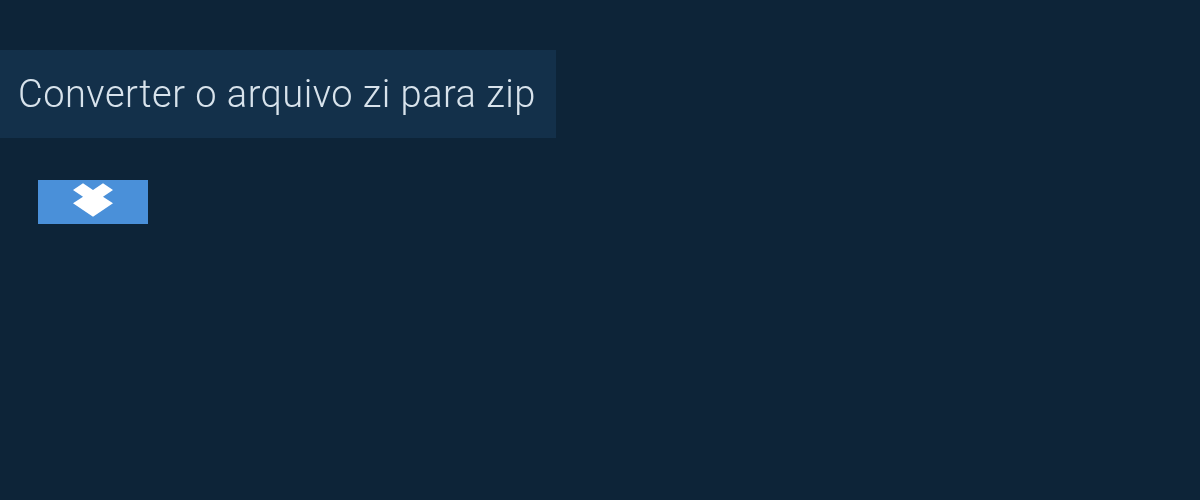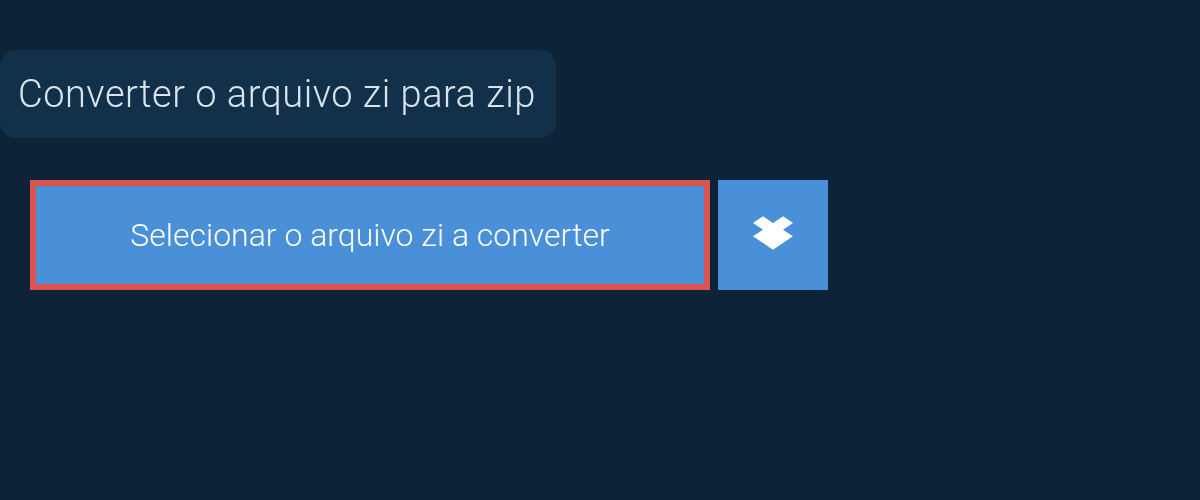--- a/index.html
+++ b/index.html
@@ -13,21 +13,20 @@
       background: #0d2438;
       font-family: -apple-system, BlinkMacSystemFont, "Segoe UI", Roboto, sans-serif;
       overflow: hidden;
     }
     .header-panel {
       background: #13304a;
       padding: 22px 20px 22px 18px;
       display: inline-block;
       margin-top: 50px;
       margin-left: 0;
-      border-radius: 16px;
     }
     .page-title {
       color: #d8e3ec;
       font-size: 38px;
       font-weight: 300;
       letter-spacing: 0.5px;
     }
     .button-row {
       display: flex;
       margin-top: 42px;
@@ -66,23 +65,20 @@
 </head>
 <body>
 
 
 
 <div class="header-panel">
   <h1 class="page-title">Converter o arquivo zi para zip</h1>
 </div>
 
 <div class="button-row">
-  <div class="select-file-button">
-    <span class="select-file-label">Selecionar o arquivo zi a converter</span>
-  </div>
   <div class="dropbox-button">
     <span class="dropbox-icon">
       <svg viewBox="0 0 24 24" xmlns="http://www.w3.org/2000/svg">
         <path d="M6 2L0 6l6 4-6 4 6 4 6-4 6 4 6-4-6-4 6-4-6-4-6 4-6-4zm6 4L6 10l6 4 6-4-6-4zm-6 12l6 4 6-4-6-4-6 4z"></path>
       </svg>
     </span>
   </div>
 </div>
 
 

